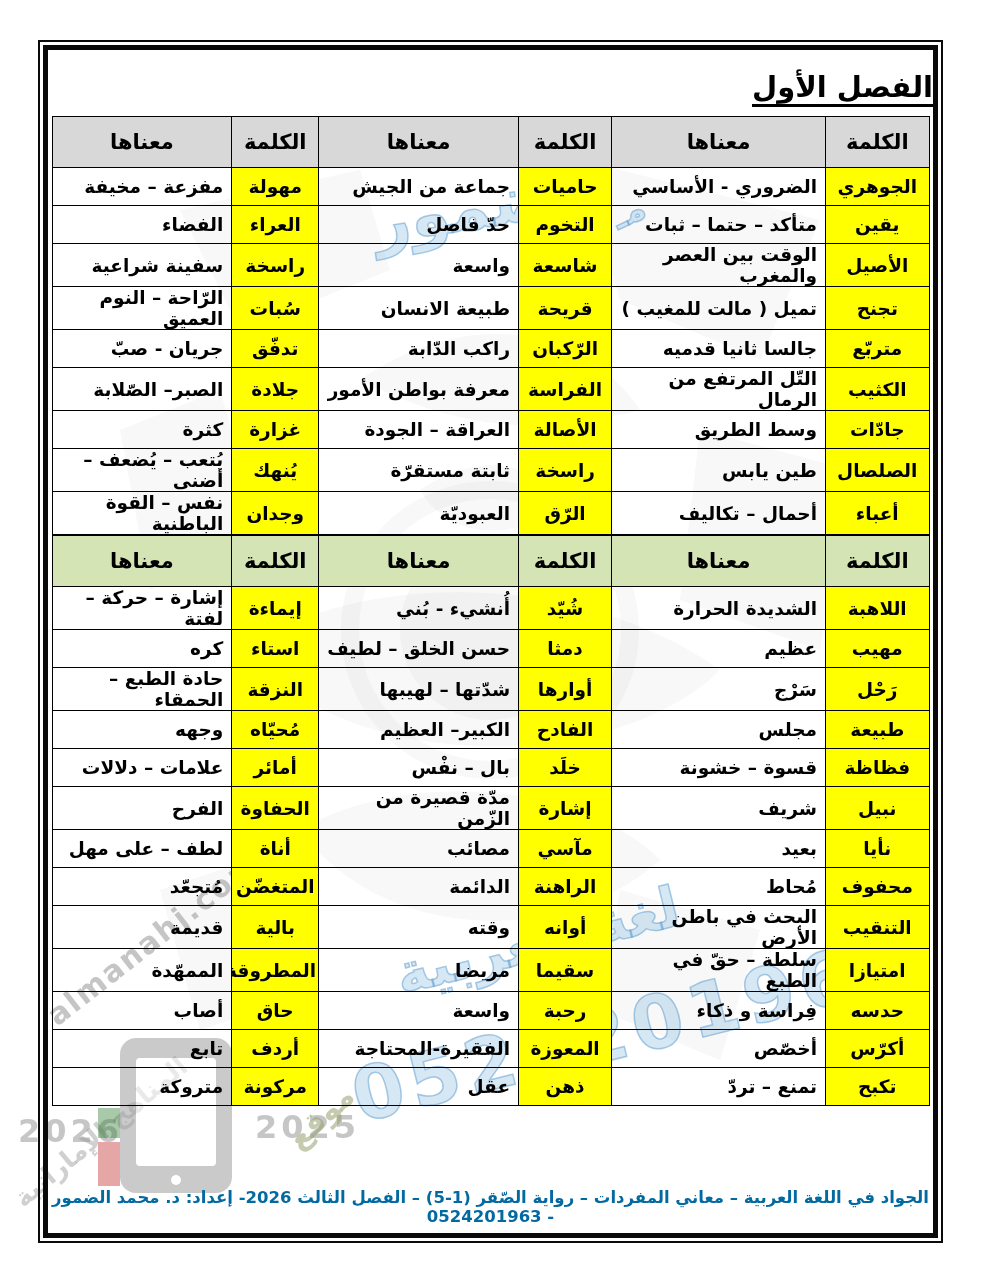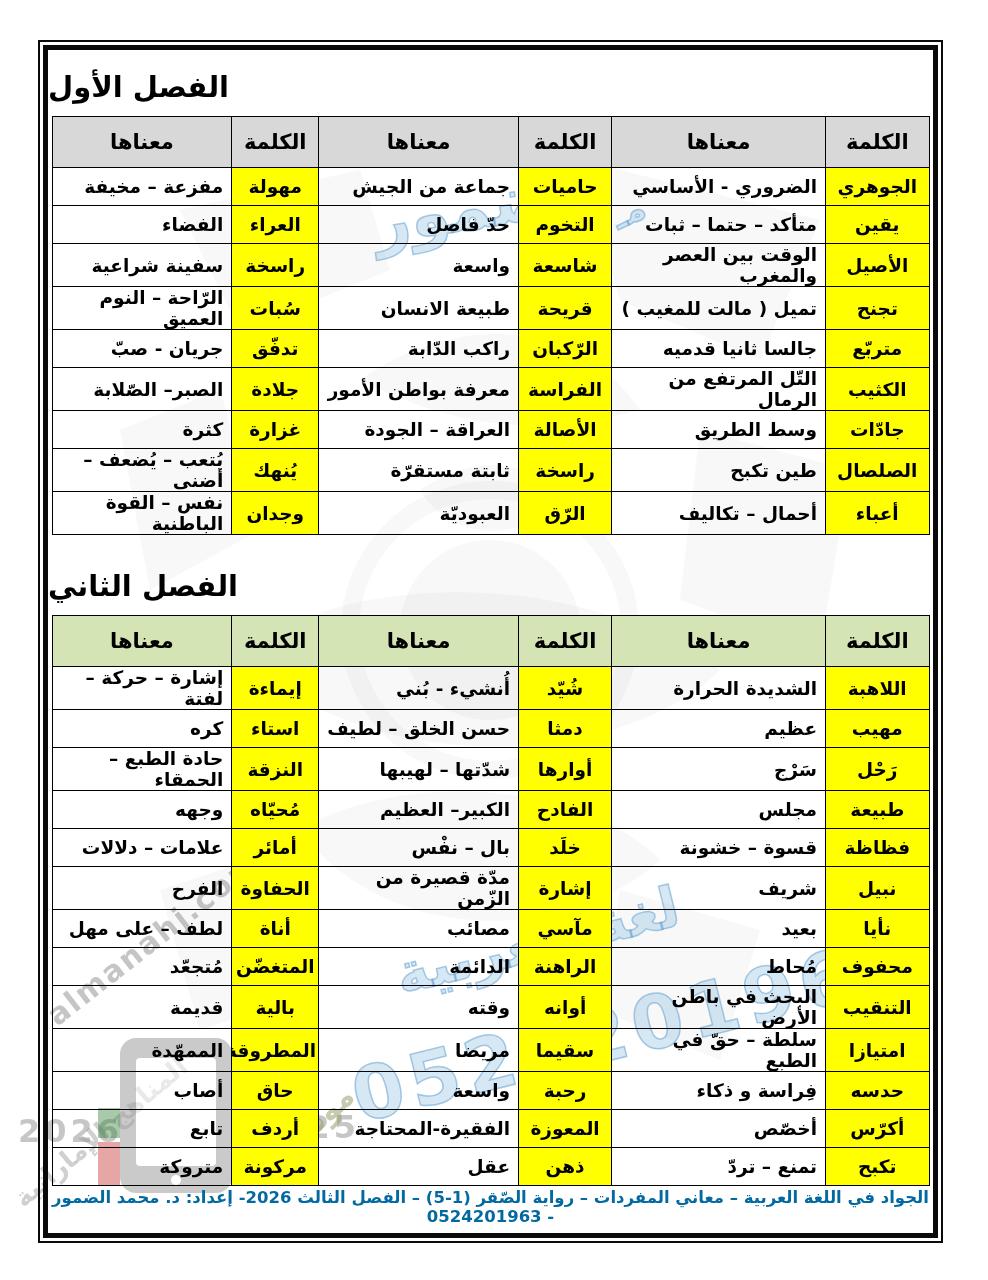--- a/index.html
+++ b/index.html
@@ -32,23 +32,23 @@
   .frame{
     position:absolute;left:38px;top:40px;width:905px;height:1203px;
     border:2px solid #0a0a0a;box-sizing:border-box;padding:3px;z-index:1;
   }
   .frame-inner{
     width:100%;height:100%;border:5px solid #0a0a0a;box-sizing:border-box;
     position:relative;
   }
   
   .chapter-title{
-    margin:20px 0 12px;text-align:left;font-size:29px;font-weight:bold;
+    margin:20px 0 12px;text-align:right;font-size:29px;font-weight:bold;
     color:#000;direction:rtl;
-    text-decoration-thickness:2.5px;text-underline-offset:7px;
+    text-decoration:underline;text-decoration-thickness:2.5px;text-underline-offset:7px;
   }
   .chapter-title.second{margin-top:34px;}
   
   table.vocab{
     width:878px;margin:0 auto;border-collapse:collapse;table-layout:fixed;
     direction:rtl;background:transparent;
   }
   table.vocab th, table.vocab td{
     border:1.6px solid #000;overflow:hidden;
   }
@@ -187,38 +187,37 @@
           <tr>
             <td class="word-cell">جادّات</td>
             <td class="meaning-cell">وسط الطريق</td>
             <td class="word-cell">الأصالة</td>
             <td class="meaning-cell">العراقة – الجودة</td>
             <td class="word-cell">غزارة</td>
             <td class="meaning-cell">كثرة</td>
           </tr>
           <tr>
             <td class="word-cell">الصلصال</td>
-            <td class="meaning-cell">طين تكبح</td>
+            <td class="meaning-cell">طين يابس</td>
             <td class="word-cell">راسخة</td>
             <td class="meaning-cell">ثابتة مستقرّة</td>
             <td class="word-cell">يُنهك</td>
             <td class="meaning-cell">يُتعب – يُضعف – أضنى</td>
           </tr>
           <tr>
             <td class="word-cell">أعباء</td>
             <td class="meaning-cell">أحمال – تكاليف</td>
             <td class="word-cell">الرّق</td>
             <td class="meaning-cell">العبوديّة</td>
             <td class="word-cell">وجدان</td>
             <td class="meaning-cell">نفس – القوة الباطنية</td>
           </tr>
         </tbody>
       </table>
 
-    <div class="chapter-title second">الفصل الثاني</div>
 
     <table class="vocab" data-table="table2">
         <colgroup>
           <col class="c-word1">
           <col class="c-mean1">
           <col class="c-word2">
           <col class="c-mean2">
           <col class="c-word3">
           <col class="c-mean3">
         </colgroup>

